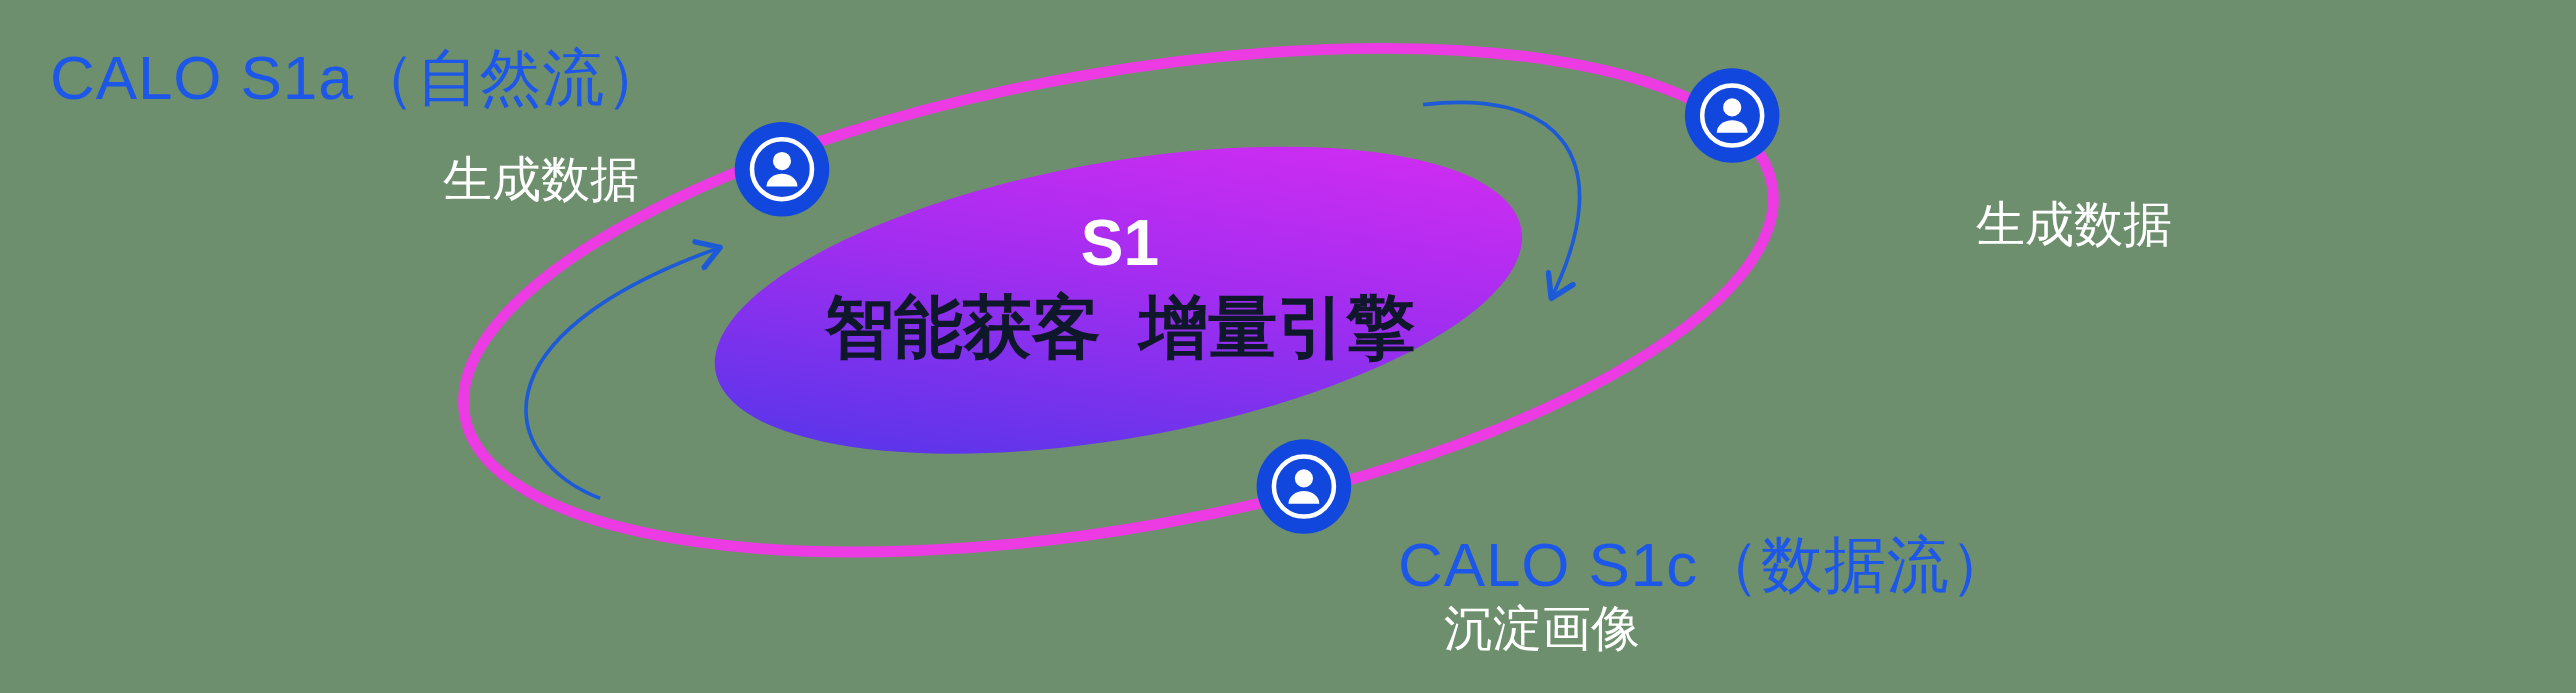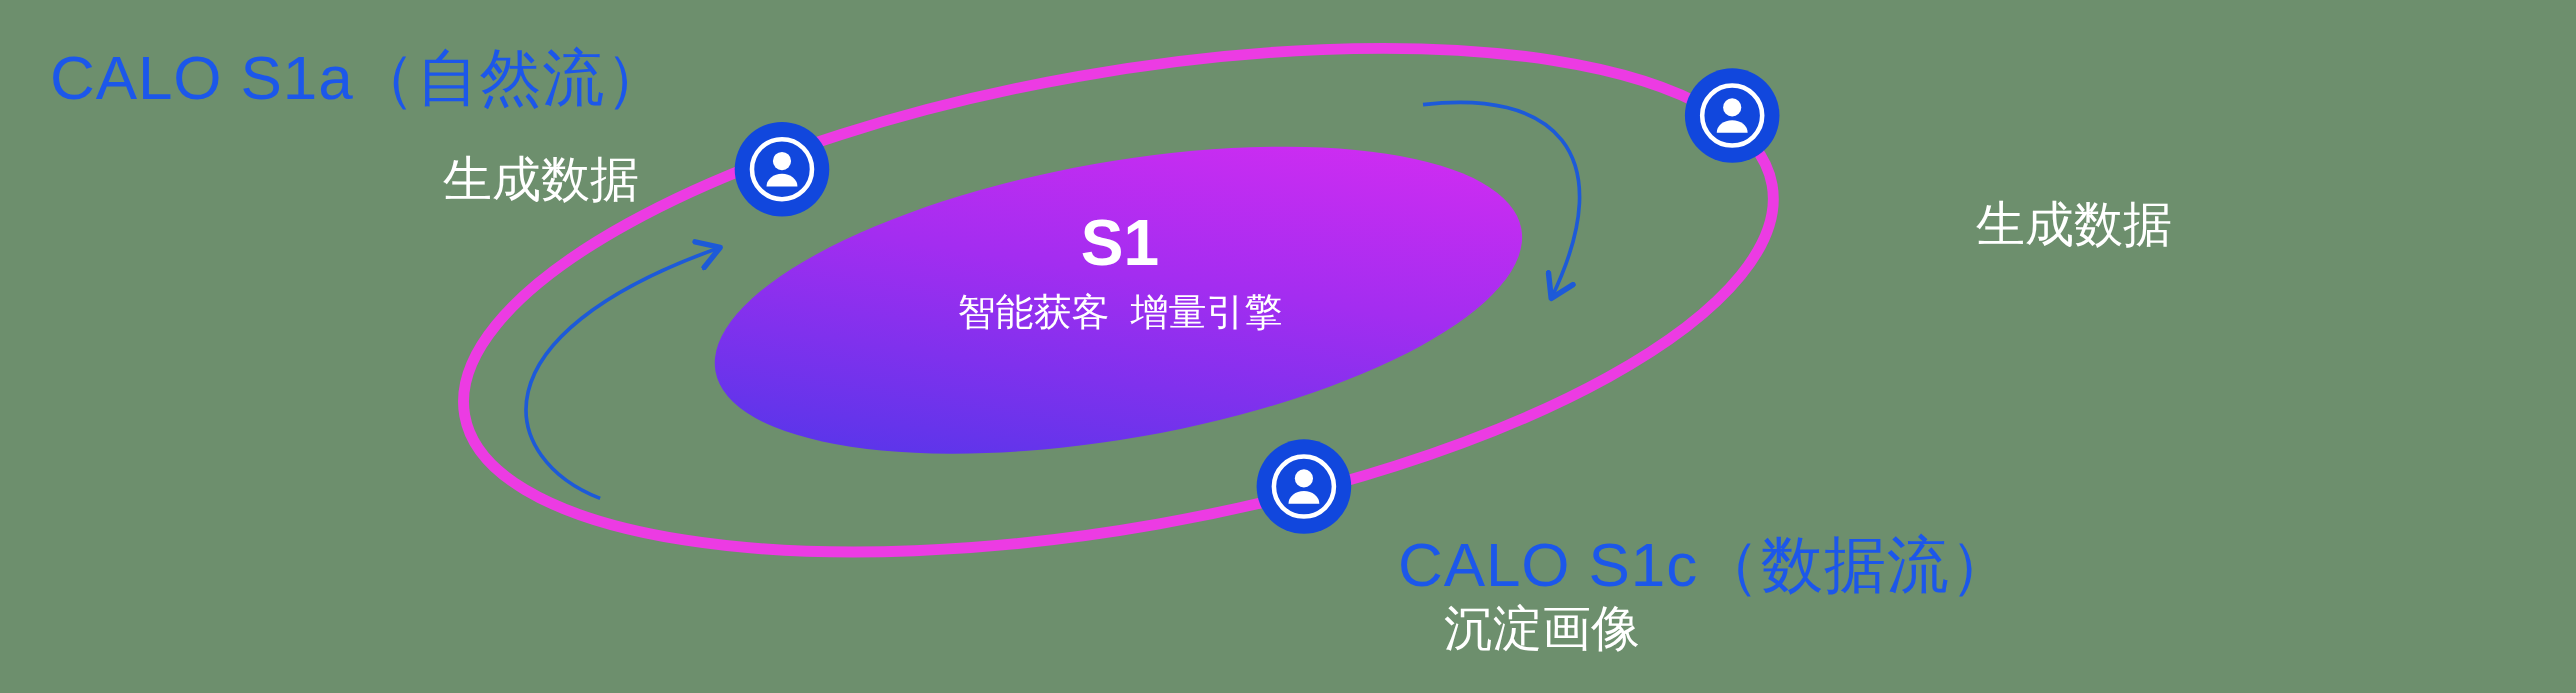--- a/index.html
+++ b/index.html
@@ -32,23 +32,23 @@
   .core-title {
     position: absolute;
     color: #ffffff;
     font-size: 64px;
     font-weight: 600;
     transform: translateX(-50%);
     line-height: 1.0;
   }
   .core-sub {
     position: absolute;
-    color: #ffffff;
-    font-size: 38px;
-    font-weight: 400;
+    color: #0f172a;
+    font-size: 69px;
+    font-weight: 700;
     transform: translateX(-50%);
     white-space: pre;
     line-height: 1.0;
   }
 </style>
 </head>
 <body>
 
 <div class="stage">
 

